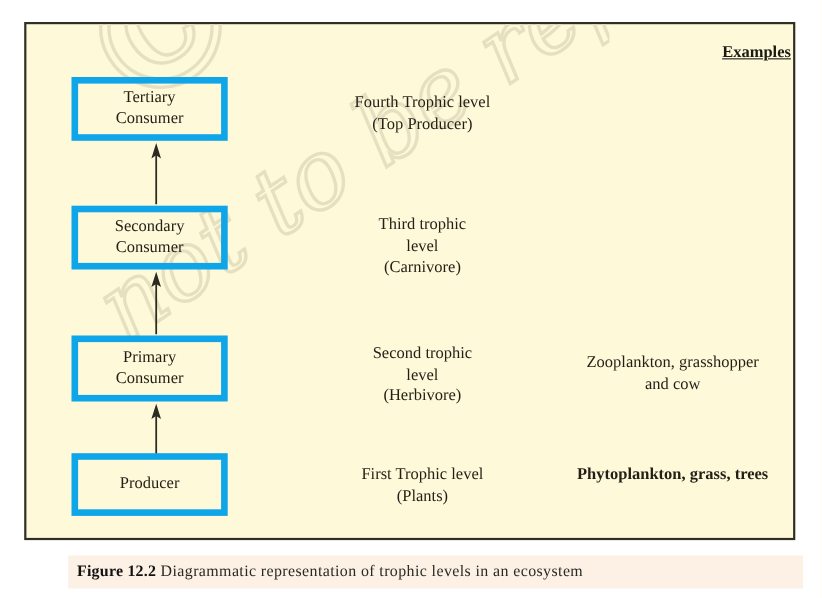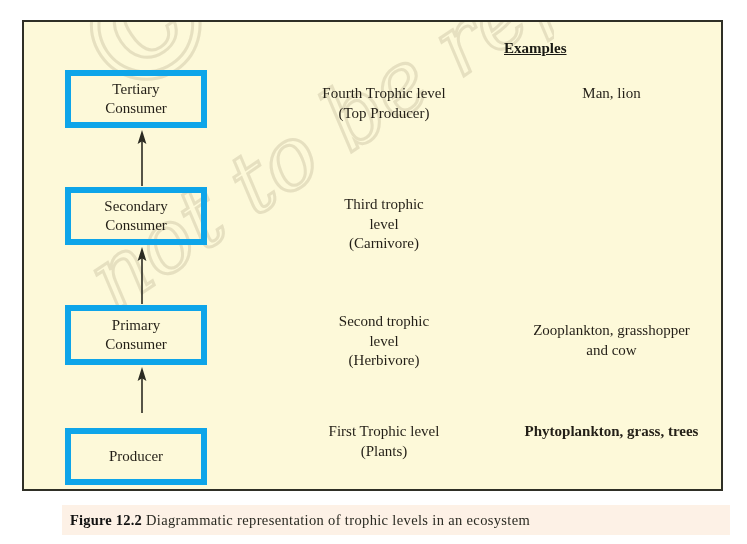--- a/index.html
+++ b/index.html
@@ -84,21 +84,21 @@
     z-index: 2;
   }
   .col-mid  { left: 235px; width: 250px; }
   .col-right{ left: 480px; width: 215px; }
 
   #examples-heading {
     position: absolute;
     left: 480px;
     width: 215px;
     top: 18px;
-    text-align: left;
+    text-align: right;
     font-size: 15px;
     font-weight: bold;
     color: #1a1a14;
     text-decoration: underline;
     z-index: 2;
   }
 
   
   #figure-caption {
     position: absolute;
@@ -136,21 +136,20 @@
   </svg>
 
   <div id="examples-heading">Examples</div>
 
   <div class="level-box" style="top:48px;height:58px;">
     <span class="box-label">Tertiary
 Consumer</span>
   </div>
   <div class="col-mid" style="top:62px;">Fourth Trophic level
 (Top Producer)</div>
-  <div class="col-right" style="top:62px;">Man, lion</div>
 
   <div class="arrow" style="top:108px;height:56px;">
     <svg width="14" height="56" viewBox="0 0 14 56">
       <line x1="7" y1="56" x2="7" y2="10" stroke="#2b2b22" stroke-width="1.6"></line>
       <polygon points="7,0 2.6,14 7,11.2 11.4,14" fill="#2b2b22"></polygon>
     </svg>
   </div>
 
   <div class="level-box" style="top:165px;height:58px;">
     <span class="box-label">Secondary
@@ -177,21 +176,21 @@
   <div class="col-right" style="top:299px;">Zooplankton, grasshopper
 and cow</div>
 
   <div class="arrow" style="top:345px;height:46px;">
     <svg width="14" height="46" viewBox="0 0 14 46">
       <line x1="7" y1="46" x2="7" y2="10" stroke="#2b2b22" stroke-width="1.6"></line>
       <polygon points="7,0 2.6,14 7,11.2 11.4,14" fill="#2b2b22"></polygon>
     </svg>
   </div>
 
-  <div class="level-box" style="top:390px;height:57px;margin-top:16px;">
+  <div class="level-box" style="top:390px;height:57px;">
     <span class="box-label">Producer</span>
   </div>
   <div class="col-mid" style="top:400px;">First Trophic level
 (Plants)</div>
   <div class="col-right" style="top:400px;font-weight:bold;">Phytoplankton, grass, trees</div>
 
 </div>
 
 <div id="figure-caption">
   <div class="cap-line">

